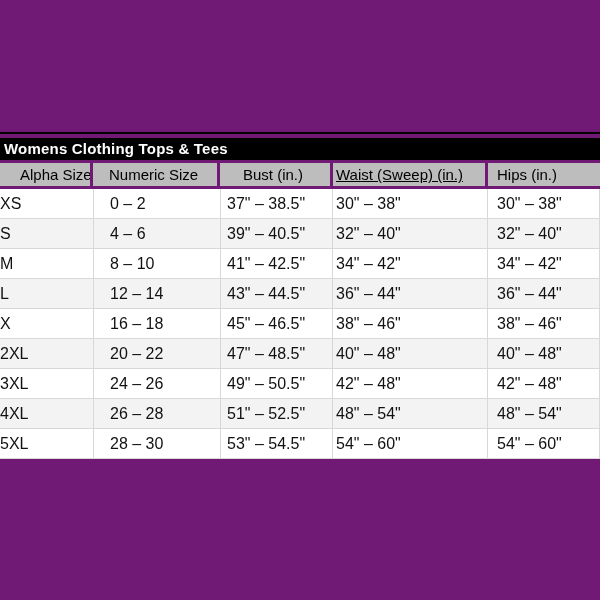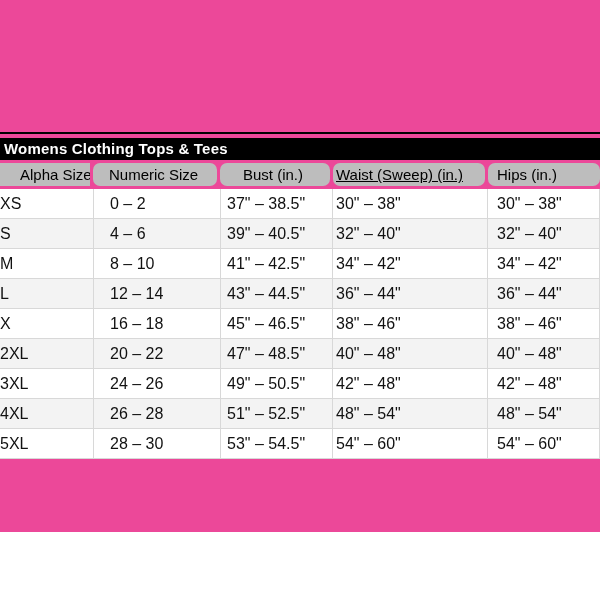--- a/index.html
+++ b/index.html
@@ -1,34 +1,34 @@
 <!DOCTYPE html>
 <html style="--title-bar-bg: #000000; --title-bar-text: #ffffff; --header-bg: #bdbdbd; --header-text: #000000; --row-bg: #ffffff; --row-alt-bg: #f3f3f3; --border: #d8d8d8; --body-text: #111111;"><head>
 <meta charset="utf-8">
 <style>
   * { margin: 0; padding: 0; box-sizing: border-box; }
   html, body { width: 600px; height: 600px; background: #ffffff; }
   body { font-family: "Liberation Sans", sans-serif; }
-  .page { position: relative; width: 600px; height: 532px; background: #ec4899; overflow: hidden; }
+  .page { position: relative; width: 600px; height: 600px; background: #701a75; overflow: hidden; }
   .chart { position: absolute; left: 0; top: 132px; width: 600px; }
   .top-rule { height: 2px; background: #000000; margin-bottom: 4px; }
   .title-bar {
     height: 22px; background: var(--title-bar-bg, #000);
     color: var(--title-bar-text, #fff);
     font-size: 15px; font-weight: bold; line-height: 22px;
     padding-left: 4px; margin-bottom: 3px; letter-spacing: 0.2px;
     white-space: nowrap;
   }
   .header-row { display: flex; margin-bottom: 3px; }
   .hcell {
     background: var(--header-bg, #bdbdbd); color: var(--header-text, #000);
     height: 23px; line-height: 23px; font-size: 15px;
     white-space: nowrap; overflow: hidden;
   }
-  .hcell + .hcell { margin-left: 3px; border-radius: 7px; }
+  .hcell + .hcell { margin-left: 3px; }
   .hcell.c0 { width: 90px;  padding-left: 20px; }
   .hcell.c1 { width: 124px; padding-left: 16px; }
   .hcell.c2 { width: 110px; padding-left: 23px; }
   .hcell.c3 { width: 152px; padding-left: 3px; text-decoration: underline; }
   .hcell.c4 { width: 112px; padding-left: 9px; }
   .brow {
     display: flex; height: 30px;
     background: var(--row-bg, #fff);
     border-bottom: 1px solid var(--border, #d8d8d8);
   }

